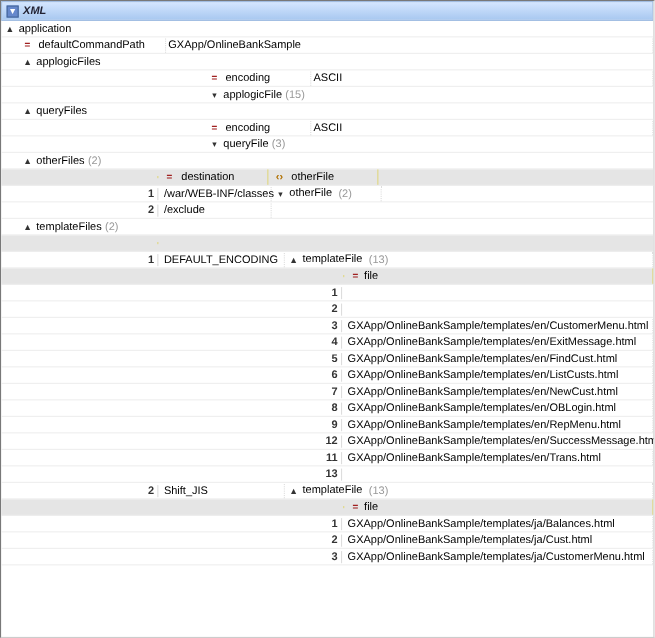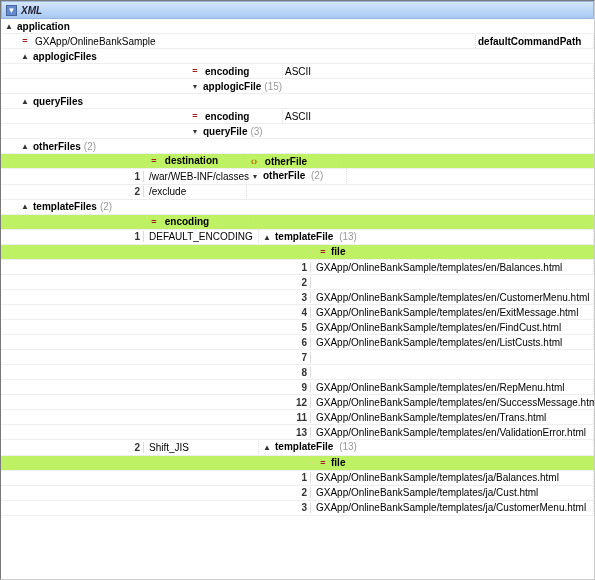--- a/index.html
+++ b/index.html
@@ -52,35 +52,35 @@
     align-items: center;
     justify-content: center;
     flex: 0 0 12px;
     font-size: 8px;
     margin-right: 2px;
   }
   .ic.tri { color: #333; }
   .ic.eq { color: #a02020; font-weight: bold; font-size: 9px; }
   .ic.brk { color: #b07000; font-weight: bold; font-size: 10px; }
   .ic.dd { color: #333; font-size: 8px; }
-  .label { font-weight: bold; color: #000; white-space: nowrap; }
+  .label { font-weight: normal; color: #000; white-space: nowrap; }
   .count { color: #999; font-weight: normal; margin-left: 3px; }
   .value { color: #000; white-space: nowrap; }
   .numcell {
     width: 18px;
     text-align: right;
     padding-right: 3px;
     color: #333;
     font-weight: bold;
     border-right: 1px solid #ddd;
     margin-right: 3px;
     flex: 0 0 18px;
   }
   .hdrrow {
-    background: #bef264;
+    background: #e5e5e5;
   }
   .hdrrow .cell {
     border-right: 1px solid #e0d880;
     padding: 1px 4px;
   }
   .cell {
     padding: 1px 2px;
     border-right: 1px dotted #ddd;
   }
   .col-key { flex: 0 0 auto; }
@@ -99,25 +99,25 @@
 
   <div class="row">
     <span class="spacer" style="width:2px"></span>
     <span class="ic tri">▲</span>
     <span class="label">application</span>
   </div>
 
   <div class="row">
     <span class="spacer" style="width:18px"></span>
     <span class="ic eq">=</span>
+    <span class="cell col-key" style="width:118px">
+      <span class="label">defaultCommandPath</span>
+    </span>
     <span class="cell col-val">
       <span class="value">GXApp/OnlineBankSample</span>
-    </span>
-    <span class="cell col-key" style="width:118px">
-      <span class="label">defaultCommandPath</span>
     </span>
   </div>
 
   <div class="row">
     <span class="spacer" style="width:18px"></span>
     <span class="ic tri">▲</span>
     <span class="label">applogicFiles</span>
   </div>
   <div class="row">
     <span class="spacer" style="width:188px"></span>
@@ -192,41 +192,36 @@
 
   <div class="row">
     <span class="spacer" style="width:18px"></span>
     <span class="ic tri">▲</span>
     <span class="label">templateFiles</span>
     <span class="count">(2)</span>
   </div>
   <div class="row hdrrow">
     <span class="spacer" style="width:125px"></span>
     <span class="cell" style="width:18px"></span>
-    <span class="cell" style="width:112px">
-      <span class="ic eq">=</span>
-      <span class="label">encoding</span>
-    </span>
   </div>
   <div id="templateGroups">
       <div class="row">
         <span class="spacer" style="width:125px"></span>
         <span class="numcell">1</span>
         <span class="cell" style="width:112px"><span class="value">DEFAULT_ENCODING</span></span>
         <span class="cell col-val"><span class="ic tri">▲</span><span class="label">templateFile</span><span class="count"> (13)</span></span>
       </div>
       <div class="row hdrrow">
         <span class="spacer" style="width:292px"></span>
         <span class="cell" style="width:20px"></span>
         <span class="cell col-val"><span class="ic eq">=</span><span class="label">file</span></span>
       </div>
       <div class="row">
         <span class="spacer" style="width:292px"></span>
         <span class="numcell" style="width:20px">1</span>
-        <span class="cell col-val"><span class="value">GXApp/OnlineBankSample/templates/en/Balances.html</span></span>
       </div>
       <div class="row">
         <span class="spacer" style="width:292px"></span>
         <span class="numcell" style="width:20px">2</span>
       </div>
       <div class="row">
         <span class="spacer" style="width:292px"></span>
         <span class="numcell" style="width:20px">3</span>
         <span class="cell col-val"><span class="value">GXApp/OnlineBankSample/templates/en/CustomerMenu.html</span></span>
       </div>
@@ -241,44 +236,45 @@
         <span class="cell col-val"><span class="value">GXApp/OnlineBankSample/templates/en/FindCust.html</span></span>
       </div>
       <div class="row">
         <span class="spacer" style="width:292px"></span>
         <span class="numcell" style="width:20px">6</span>
         <span class="cell col-val"><span class="value">GXApp/OnlineBankSample/templates/en/ListCusts.html</span></span>
       </div>
       <div class="row">
         <span class="spacer" style="width:292px"></span>
         <span class="numcell" style="width:20px">7</span>
+        <span class="cell col-val"><span class="value">GXApp/OnlineBankSample/templates/en/NewCust.html</span></span>
       </div>
       <div class="row">
         <span class="spacer" style="width:292px"></span>
         <span class="numcell" style="width:20px">8</span>
+        <span class="cell col-val"><span class="value">GXApp/OnlineBankSample/templates/en/OBLogin.html</span></span>
       </div>
       <div class="row">
         <span class="spacer" style="width:292px"></span>
         <span class="numcell" style="width:20px">9</span>
         <span class="cell col-val"><span class="value">GXApp/OnlineBankSample/templates/en/RepMenu.html</span></span>
       </div>
       <div class="row">
         <span class="spacer" style="width:292px"></span>
         <span class="numcell" style="width:20px">12</span>
         <span class="cell col-val"><span class="value">GXApp/OnlineBankSample/templates/en/SuccessMessage.html</span></span>
       </div>
       <div class="row">
         <span class="spacer" style="width:292px"></span>
         <span class="numcell" style="width:20px">11</span>
         <span class="cell col-val"><span class="value">GXApp/OnlineBankSample/templates/en/Trans.html</span></span>
       </div>
       <div class="row">
         <span class="spacer" style="width:292px"></span>
         <span class="numcell" style="width:20px">13</span>
-        <span class="cell col-val"><span class="value">GXApp/OnlineBankSample/templates/en/ValidationError.html</span></span>
       </div>
       <div class="row">
         <span class="spacer" style="width:125px"></span>
         <span class="numcell">2</span>
         <span class="cell" style="width:112px"><span class="value">Shift_JIS</span></span>
         <span class="cell col-val"><span class="ic tri">▲</span><span class="label">templateFile</span><span class="count"> (13)</span></span>
       </div>
       <div class="row hdrrow">
         <span class="spacer" style="width:292px"></span>
         <span class="cell" style="width:20px"></span>

